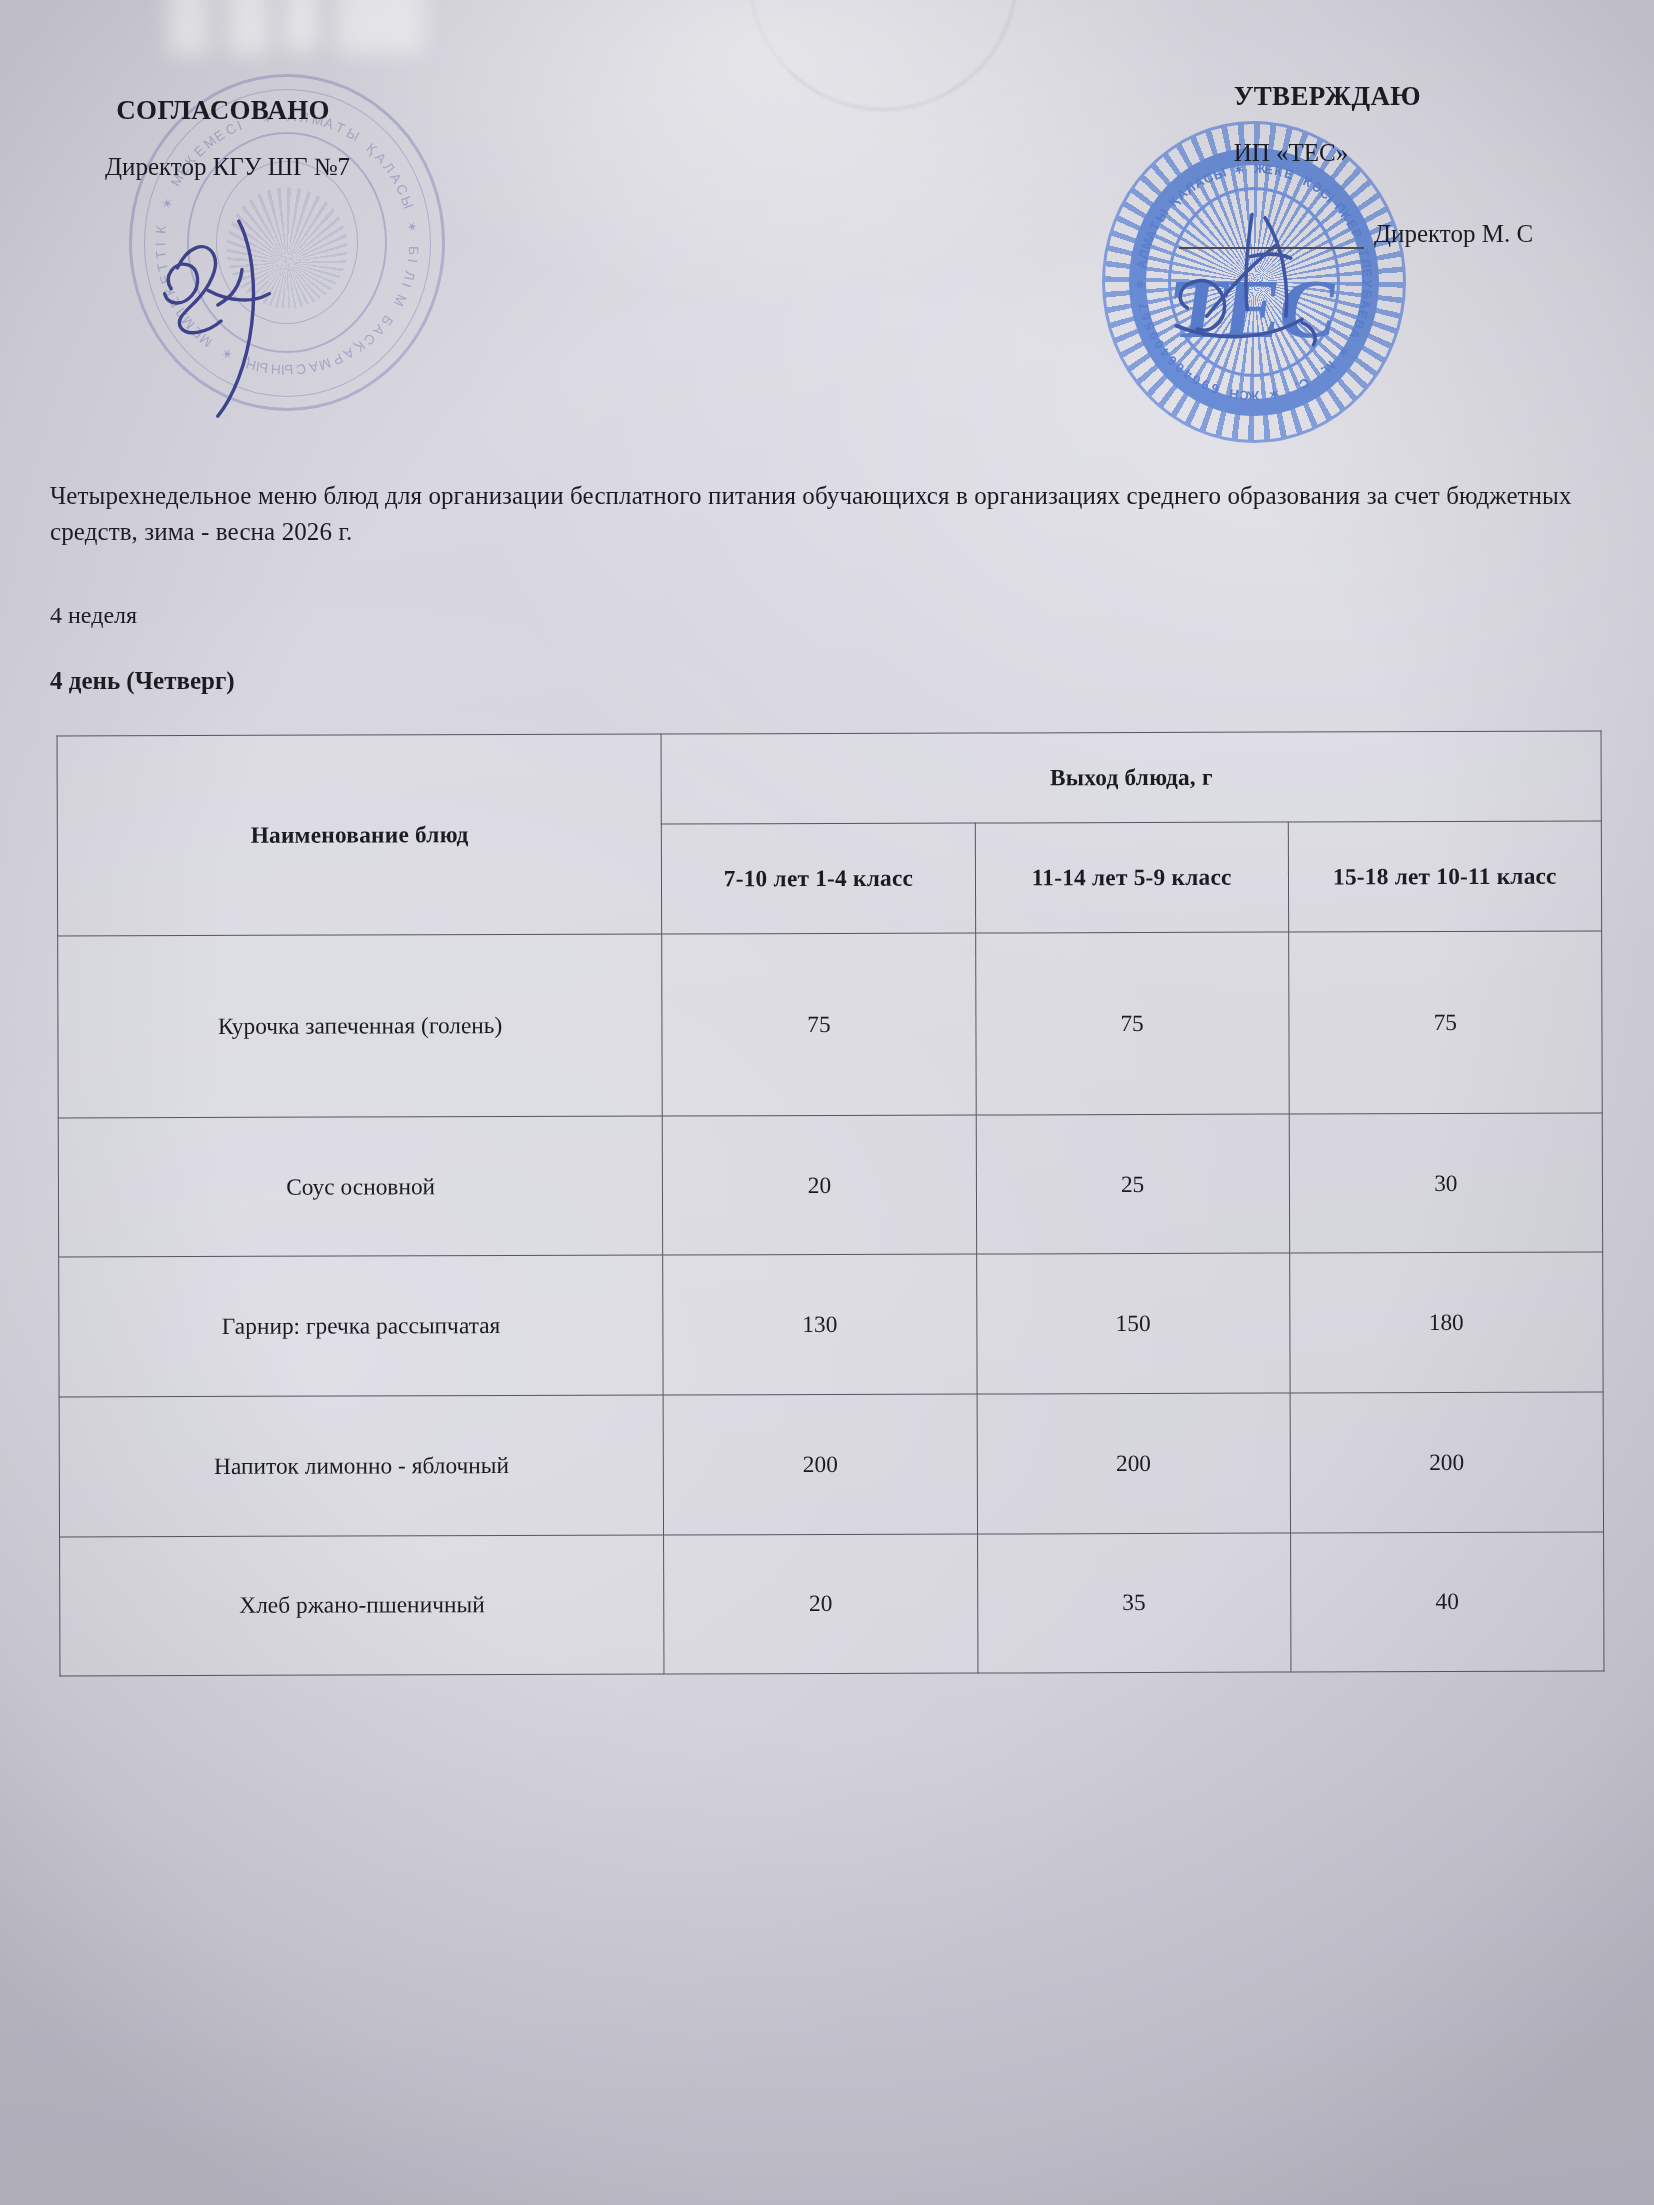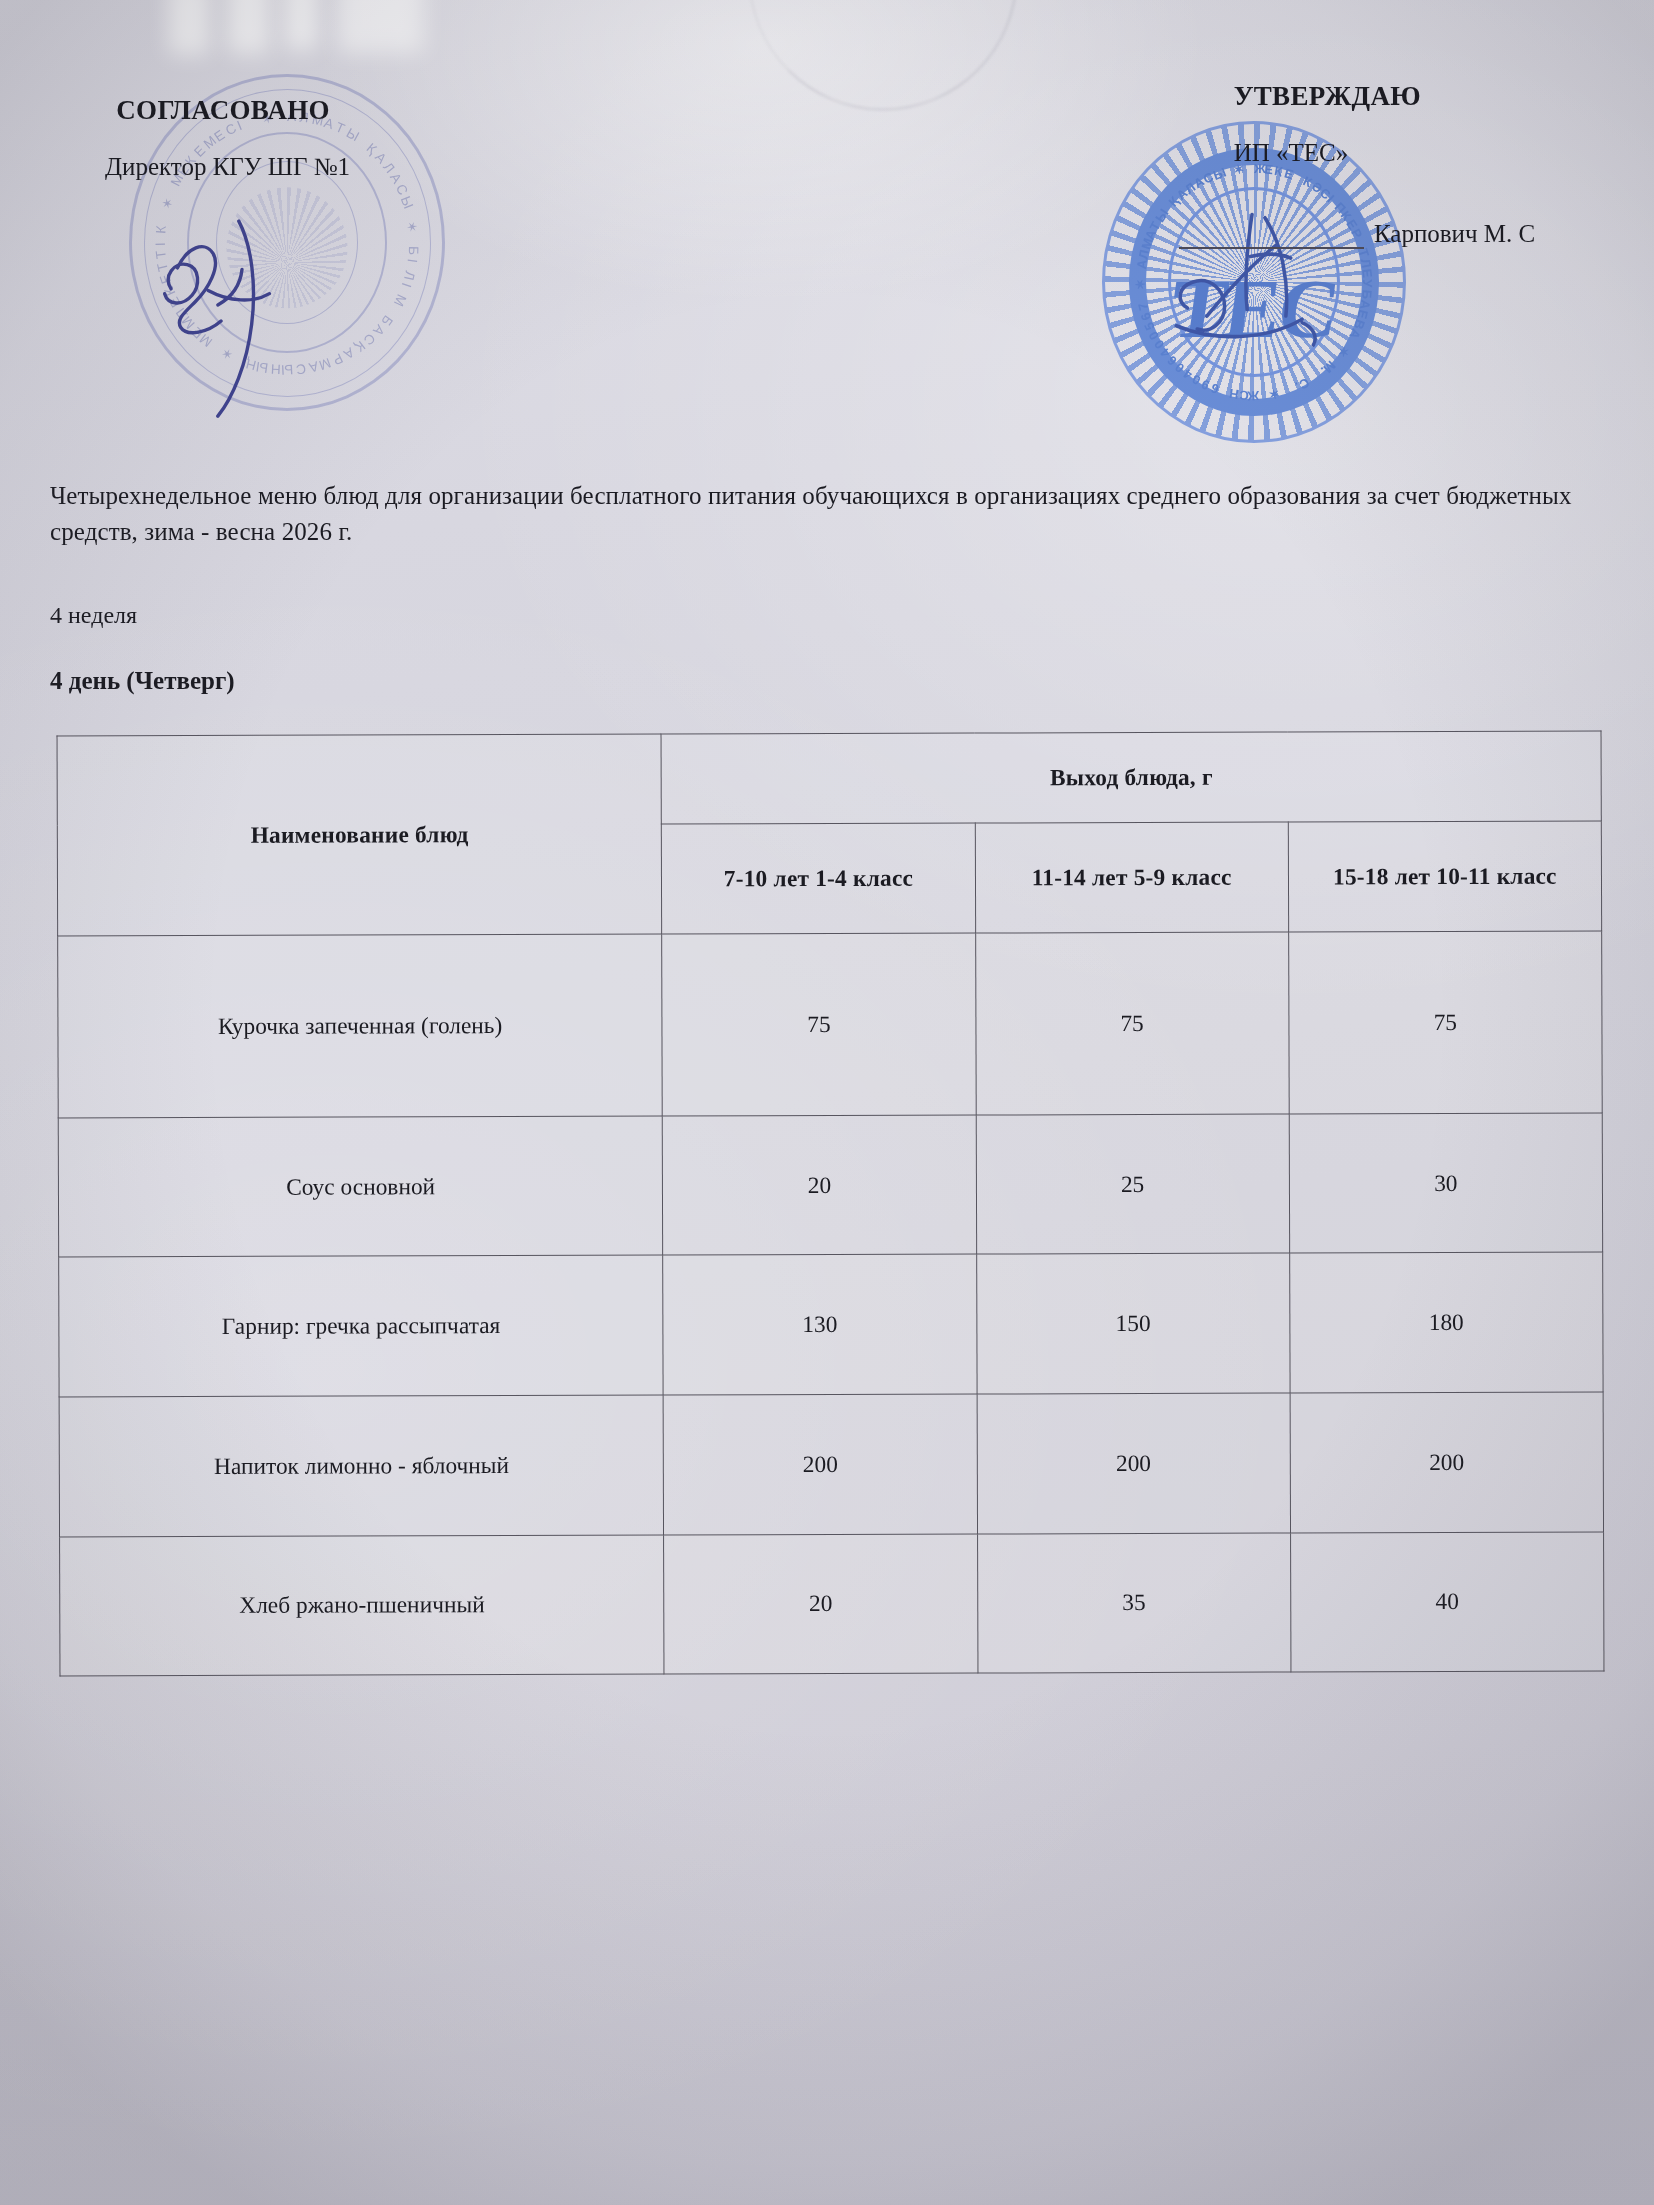--- a/index.html
+++ b/index.html
@@ -435,29 +435,29 @@
     <path d="M134 80 c-6 40 -10 82 -6 118"></path>
     <path d="M150 84 c22 34 30 82 26 122"></path>
     <path d="M132 132 c18 -4 36 -4 50 2"></path>
     <path d="M40 218 c48 20 112 18 156 -8"></path>
     <path d="M196 214 c14 6 20 18 14 28"></path>
   </g>
 </svg>
 
 <div class="hdr-block" id="hdr-left">
   <div class="hdr-title">СОГЛАСОВАНО</div>
-  <div class="hdr-role">Директор КГУ ШГ №1</div>
+  <div class="hdr-role">Директор КГУ ШГ №7</div>
 </div>
 
 <div class="hdr-block" id="hdr-right">
   <div class="hdr-title">УТВЕРЖДАЮ</div>
   <div class="hdr-role">ИП «ТЕС»</div>
   <div class="sig-row">
     <div class="sig-line"></div>
-    <div class="sig-name">Карпович М. С</div>
+    <div class="sig-name">Директор М. С</div>
   </div>
 </div>
 
 <div id="doc-subject">Четырехнедельное меню блюд для организации бесплатного питания обучающихся в организациях среднего образования за счет бюджетных средств, зима - весна 2026 г.</div>
 <div id="week-label">4 неделя</div>
 <div id="day-label">4 день (Четверг)</div>
 
 <div id="menu-table-wrap">
   <table id="menu-table">
     <colgroup>

